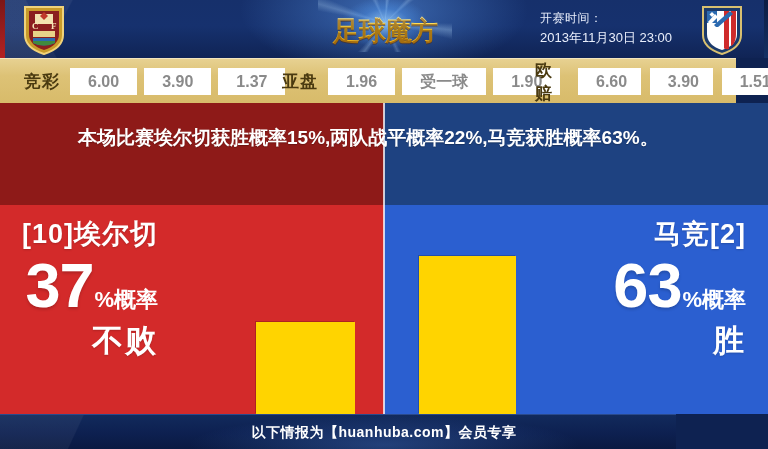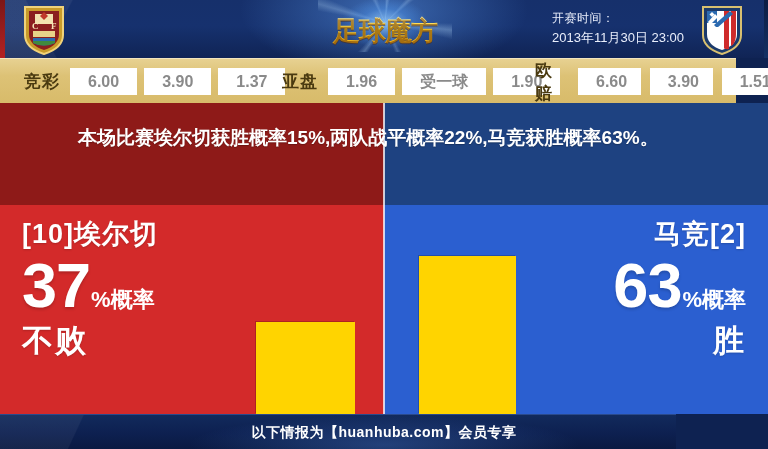--- a/index.html
+++ b/index.html
@@ -83,21 +83,21 @@
     font-size:27px;font-weight:bold;letter-spacing:-1px;
     color:#ffd233;
     background:linear-gradient(180deg,#fff4b0 0%,#ffd22e 45%,#e8a012 100%);
     -webkit-background-clip:text;background-clip:text;
     -webkit-text-fill-color:transparent;
     text-shadow:0 1px 0 rgba(90,40,0,.5);
     font-family:"DejaVu Sans","Liberation Sans",sans-serif;
   }
 
   .kick{
-    position:absolute;left:552px;top:9px;
+    position:absolute;left:540px;top:9px;
     color:#e9eefb;line-height:1.55;
   }
   .kick-label{font-size:12px;display:block;letter-spacing:.5px;}
   .kick-time{font-size:13px;display:block;letter-spacing:0px;}
 
   
   .odds-bar{
     position:absolute;left:0;top:58px;width:736px;height:45px;
     background:linear-gradient(180deg,#e7d191 0%,#ddc276 38%,#d8bb6a 100%);
     border-top:1px solid #f3e5bd;
@@ -149,21 +149,21 @@
   
   .bar{
     position:absolute;background:#ffd400;
     box-shadow:-1px -1px 0 rgba(0,0,0,.18);
   }
   .bar-left{left:256px;top:117px;width:99px;height:92px;}
   .bar-right{left:419px;top:51px;width:97px;height:158px;}
 
   
   .side-text{position:absolute;color:#fff;}
-  .side-l{left:22px;top:16px;text-align:left;}
+  .side-l{left:22px;top:16px;text-align:right;}
   .side-r{right:22px;top:16px;text-align:right;}
   .team-name{
     font-size:27px;font-weight:bold;letter-spacing:1px;
     line-height:1;display:block;
     text-shadow:0 1px 2px rgba(0,0,0,.18);
   }
   .pct-row{
     display:block;margin-top:6px;white-space:nowrap;
     line-height:1;
   }

